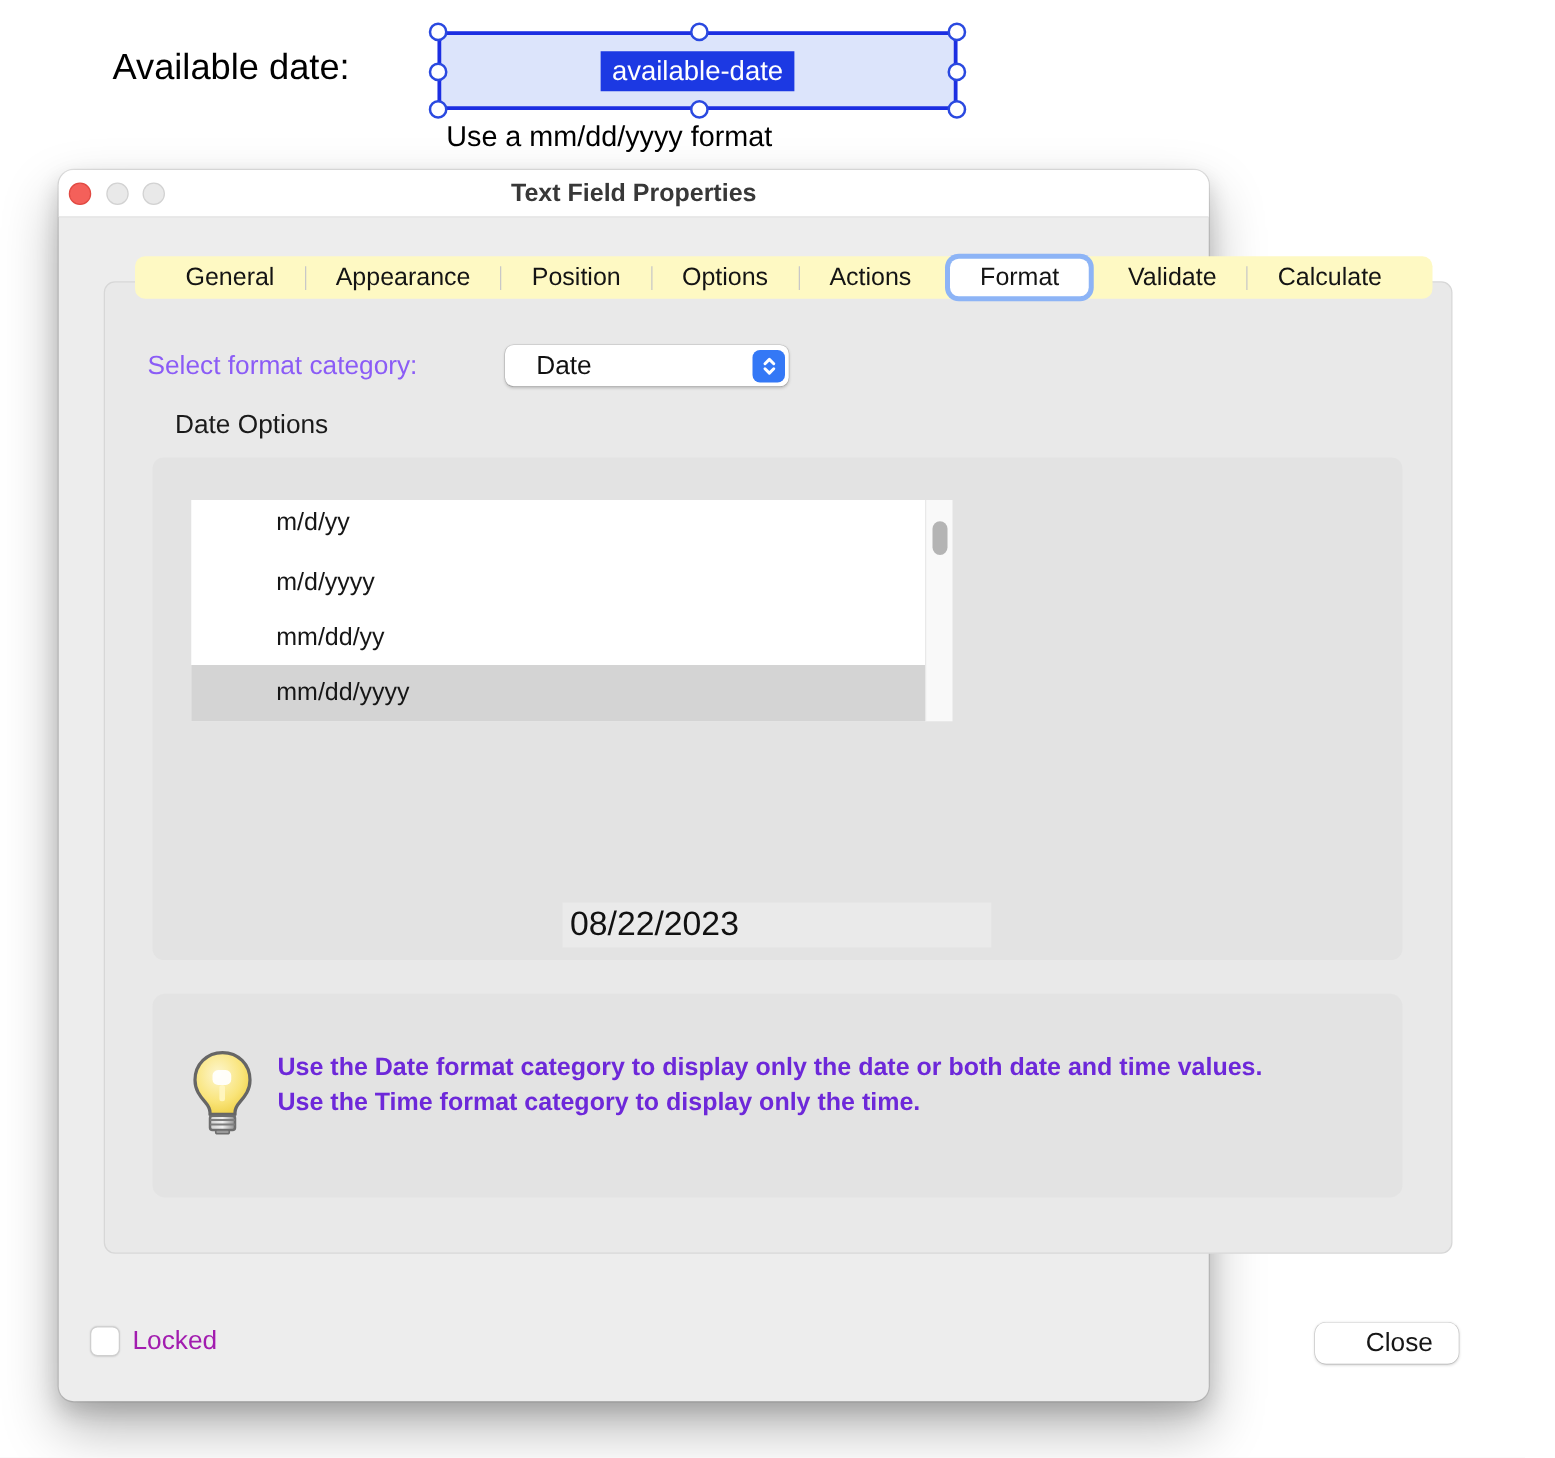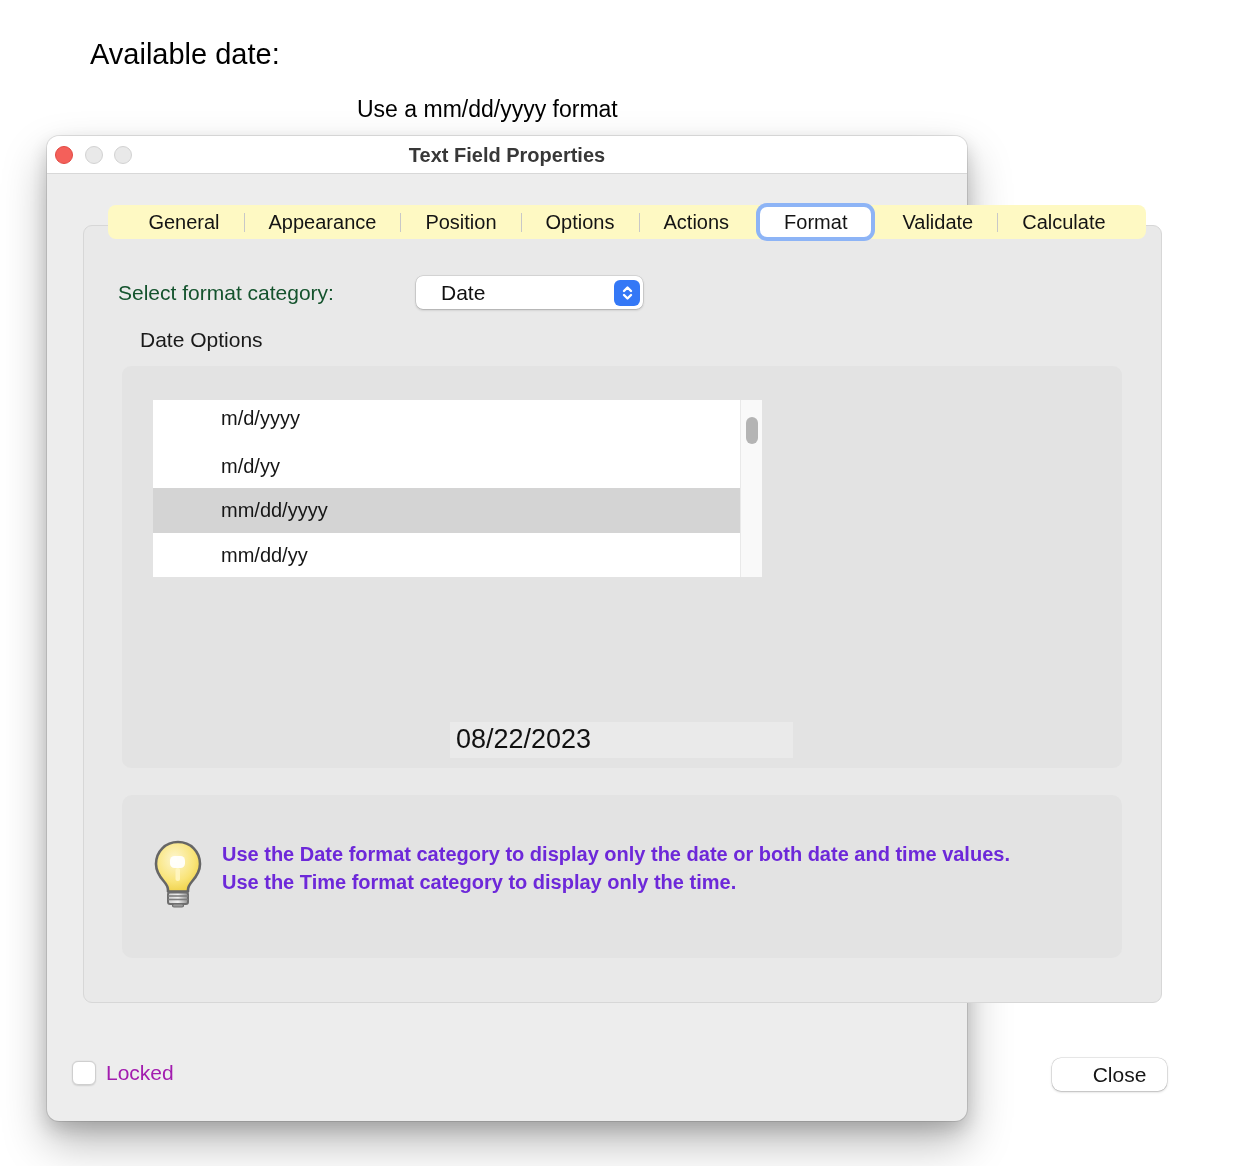--- a/index.html
+++ b/index.html
@@ -38,22 +38,22 @@
   
   .tabbar { position:absolute; left:61px; top:69px; width:1038px; height:34px;
     background:#fef9c3; border-radius:8px; display:flex; align-items:center; justify-content:center; z-index:3; }
   .tab { font-size:20px; color:#141414; padding:0 24px; height:34px; line-height:34px; white-space:nowrap; }
   .tab.selected { background:#ffffff; border-radius:7px; height:30px; line-height:30px;
     box-shadow:0 0 0 4px #8db4f6; margin:0 7px; }
   .tab-div { width:1px; height:19px; background:#c8c8c8; }
 
   
   .cat-label { position:absolute; left:71px; top:140px; height:33px; line-height:33px;
-    font-size:21px; color:#14532d; z-index:2; }
-  .popup { position:absolute; left:369px; top:140px; width:227px; height:33px; background:#fff;
+    font-size:21px; color:#8b5cf6; z-index:2; }
+  .popup { position:absolute; left:357px; top:140px; width:227px; height:33px; background:#fff;
     border-radius:7px; box-shadow:0 0 0 0.5px rgba(0,0,0,0.15), 0 1px 2.5px rgba(0,0,0,0.22);
     display:flex; align-items:center; z-index:2; }
   .popup-value { font-size:21px; color:#111; padding-left:25px; flex:1; }
   .popup-step { width:26px; height:26px; margin-right:3px; background:#3478f6; border-radius:6px;
     display:flex; align-items:center; justify-content:center; }
 
   .group-title { position:absolute; left:93px; top:192px; font-size:21px; color:#1a1a1a; z-index:2; }
   .groupbox { position:absolute; left:75px; top:230px; width:1000px; height:402px;
     background:#e3e3e3; border-radius:9px; z-index:2; }
 
@@ -86,20 +86,31 @@
     border:none; border-radius:9px; font-family:"Liberation Sans",sans-serif; font-size:21px; color:#161616;
     box-shadow:0 0 0 0.5px rgba(0,0,0,0.16), 0 1px 2.5px rgba(0,0,0,0.22);padding-left:20px; }
 </style>
 </head>
 <body>
 
 <div class="canvas">
 
   <div class="pdf-label">Available date:</div>
 
+  <div class="field-widget">
+    <span class="handle h-tl"></span>
+    <span class="handle h-tm"></span>
+    <span class="handle h-tr"></span>
+    <span class="handle h-ml"></span>
+    <span class="handle h-mr"></span>
+    <span class="handle h-bl"></span>
+    <span class="handle h-bm"></span>
+    <span class="handle h-br"></span>
+    <span class="field-nametag">available-date</span>
+  </div>
 
   <div class="pdf-caption">Use a mm/dd/yyyy format</div>
 
   <div class="dialog">
 
     <div class="titlebar">
       <span class="light red"></span>
       <span class="light dim1"></span>
       <span class="light dim2"></span>
       <div class="title">Text Field Properties</div>
@@ -133,24 +144,24 @@
           <polyline points="3,11 6.5,14.5 10,11" fill="none" stroke="#fff" stroke-width="2.4" stroke-linecap="round" stroke-linejoin="round"></polyline>
         </svg>
       </span>
     </div>
 
     <div class="group-title">Date Options</div>
 
     <div class="groupbox">
       <div class="listbox">
         <div class="list-items">
+          <div class="list-row">m/d/yy</div>
           <div class="list-row">m/d/yyyy</div>
-          <div class="list-row">m/d/yy</div>
+          <div class="list-row">mm/dd/yy</div>
           <div class="list-row selected">mm/dd/yyyy</div>
-          <div class="list-row">mm/dd/yy</div>
         </div>
         <div class="list-scroll">
           <div class="list-thumb"></div>
         </div>
       </div>
       <div class="example-value">08/22/2023</div>
     </div>
 
     <div class="hintbox">
       <span class="bulb">

